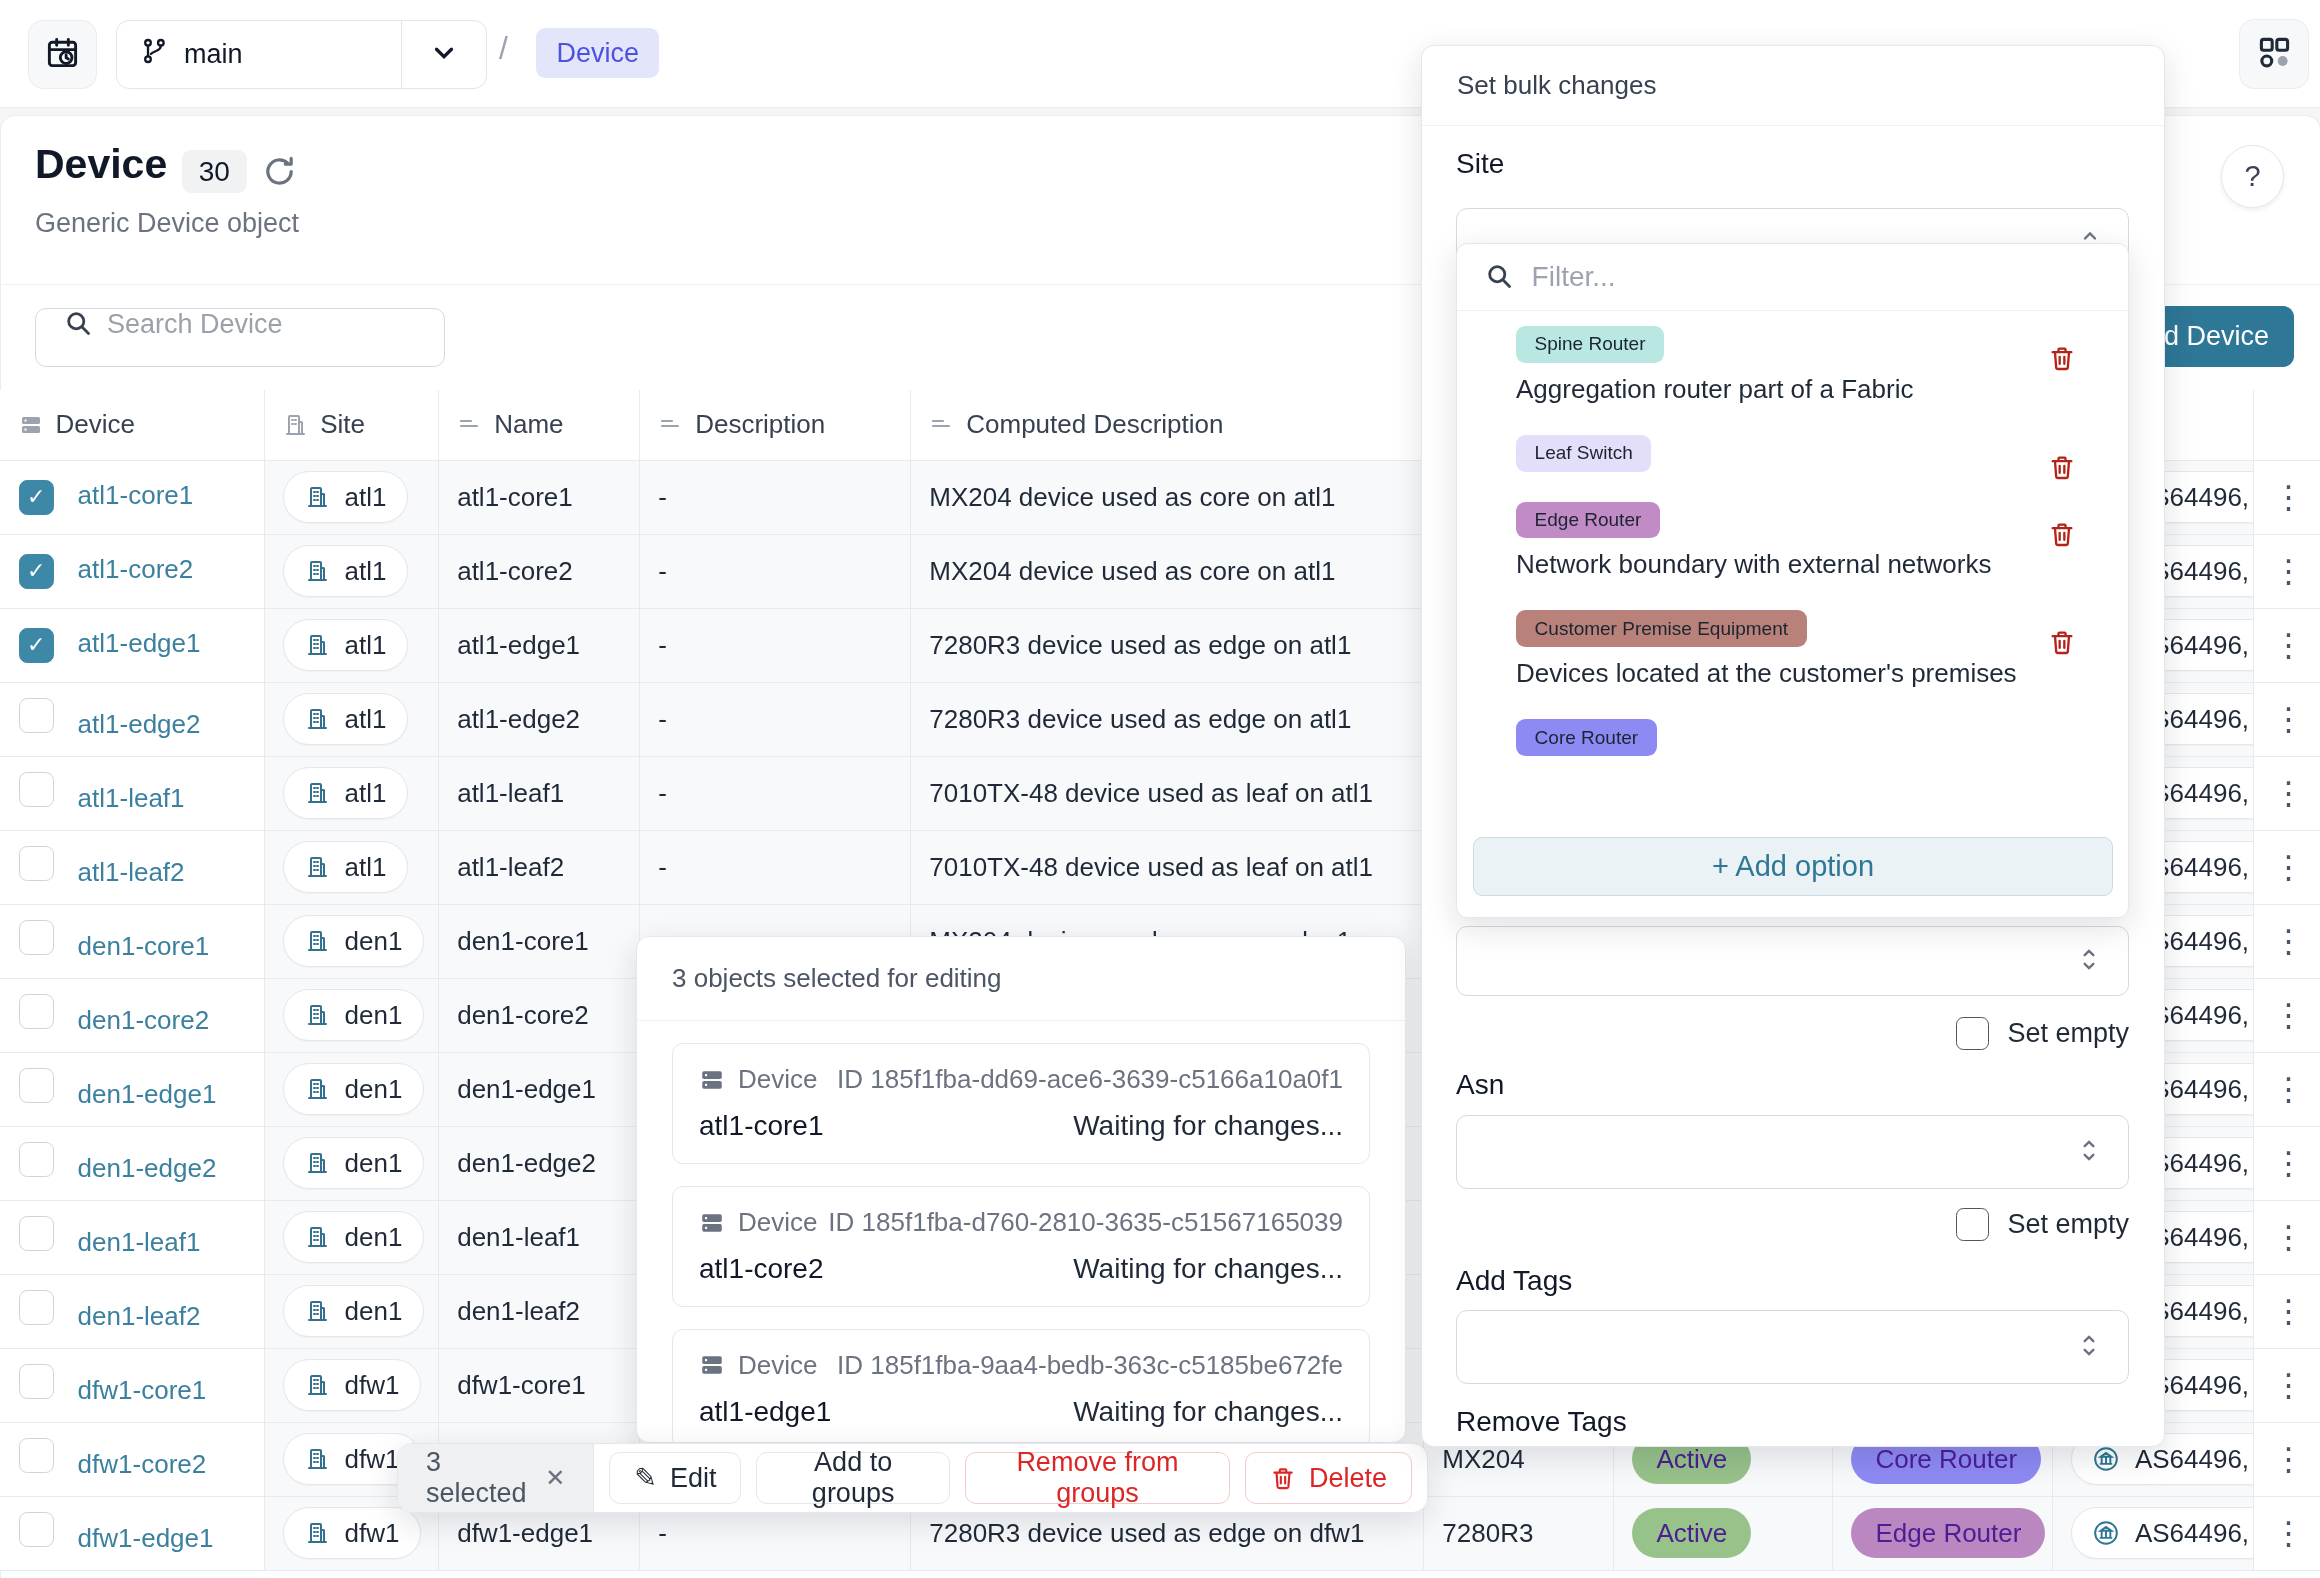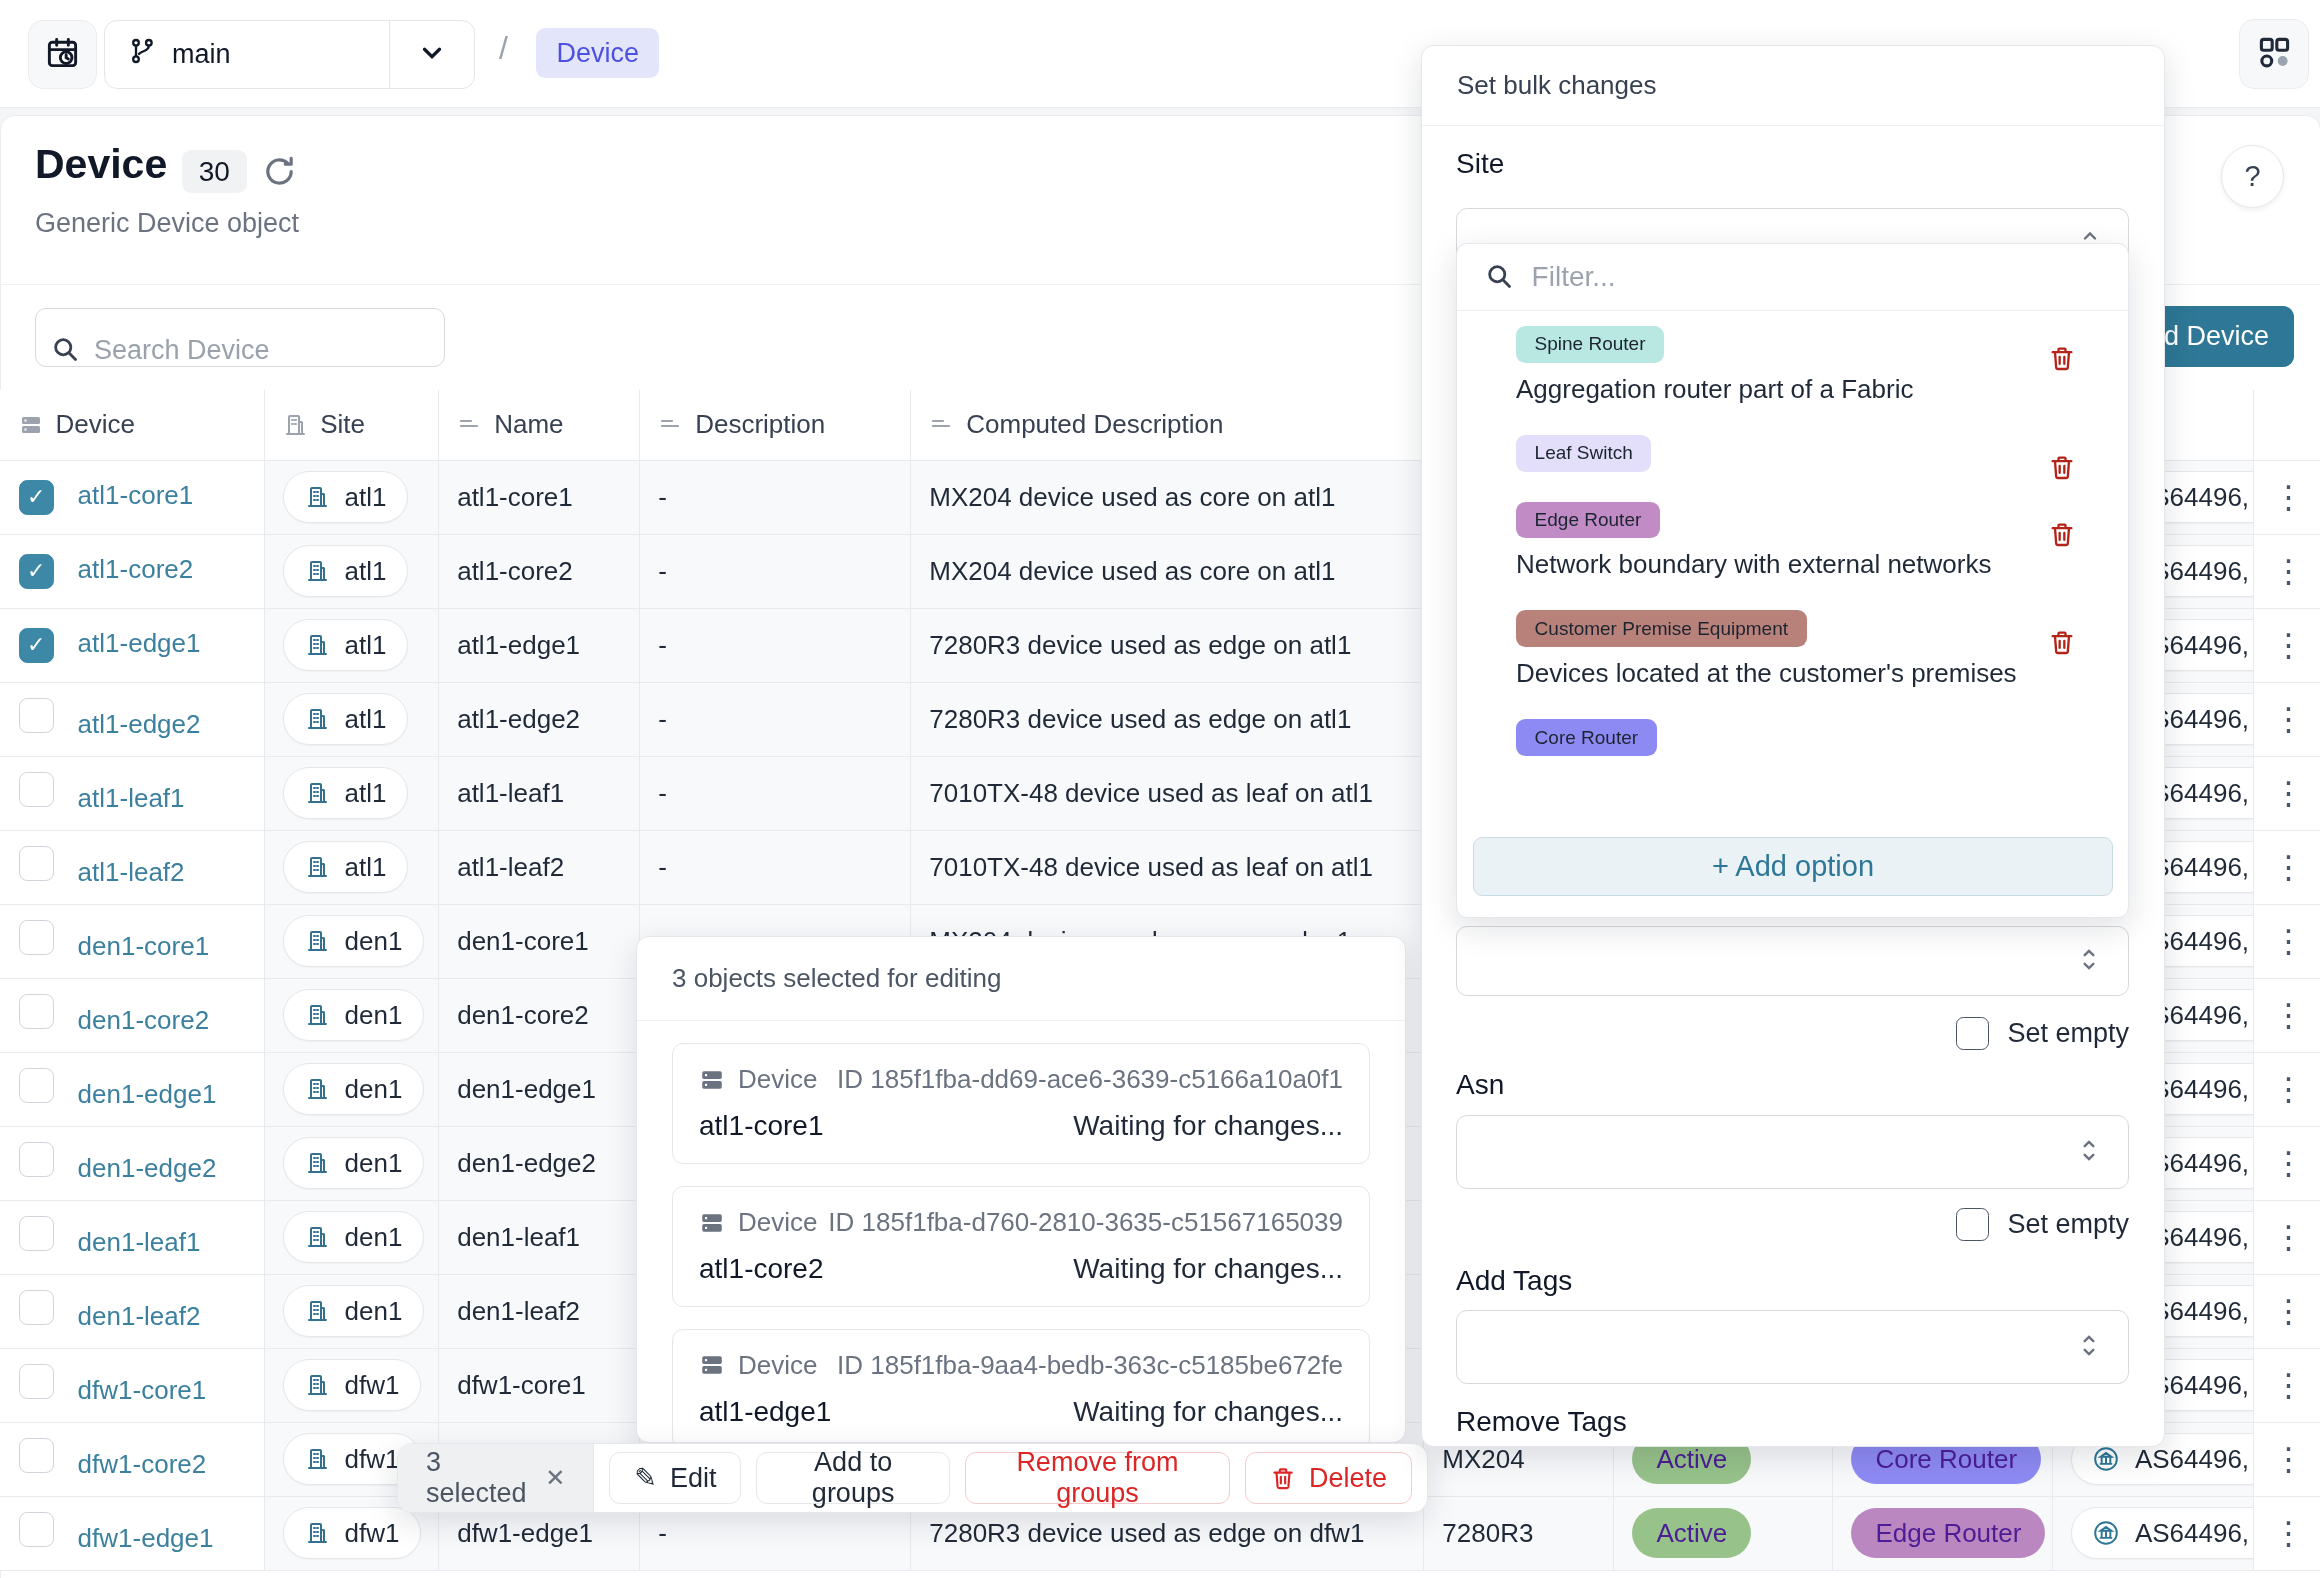--- a/index.html
+++ b/index.html
@@ -5,21 +5,21 @@
   * { margin:0; padding:0; box-sizing:border-box; }
   html,body { width:2321px; height:1579px; overflow:hidden; background:#f4f5f7;
     font-family:"Liberation Sans", sans-serif; color:#1f2937; }
   .abs { position:absolute; }
 
   
   .topbar { left:0; top:0; width:2321px; height:108px; background:#fff; border-bottom:0.9px solid #ececf0; }
   .icon-btn { display:flex; align-items:center; justify-content:center; background:#f7f8f9;
     border:0.9px solid #ececf0; border-radius:15px; cursor:pointer; }
   .cal-btn { left:28px; top:19.5px; width:69px; height:69px; }
-  .branch-select { left:104px; top:19.5px; width:371px; height:69px; background:#fff;
+  .branch-select { left:116px; top:19.5px; width:371px; height:69px; background:#fff;
     border:0.9px solid #e3e5e8; border-radius:13px; display:flex; align-items:center; }
   .branch-main { flex:1; display:flex; align-items:center; gap:15px; padding-left:24px; font-size:27px; color:#111827; }
   .branch-chev { width:85px; height:100%; border-left:0.9px solid #e3e5e8; display:flex; align-items:center; justify-content:center; }
   .slash { left:499px; top:30px; font-size:32px; color:#9ca3af; font-weight:300; }
   .crumb { left:536px; top:28px; height:50px; padding:0 20.4px; display:flex; align-items:center;
     background:#e3e6fb; color:#4d51e0; font-size:27px; border-radius:9.3px; cursor:pointer; }
   .schema-btn { left:2239px; top:18.6px; width:70px; height:70px; }
 
   
   .card { left:0; top:115px; width:2321px; height:1464px; background:#fff;
@@ -27,21 +27,21 @@
   .page-title { left:35px; top:141px; font-size:41px; font-weight:bold; color:#111827; }
   .count-badge { left:182px; top:150px; background:#f1f2f4; border-radius:9.3px; padding:5.6px 16.7px;
     font-size:28px; color:#111827; }
   .refresh { left:262px; top:154px; color:#6b7280; cursor:pointer; }
   .subtitle { left:35px; top:208px; font-size:27px; color:#6b7280; }
   .help-btn { left:2221px; top:145px; width:63px; height:63px; border-radius:50%; background:#fff;
     border:0.9px solid #e5e7eb; box-shadow:0 1.9px 5.6px rgba(0,0,0,.07); display:flex; align-items:center;
     justify-content:center; font-size:29px; color:#374151; cursor:pointer; }
   .hdiv { left:0; top:284px; width:2321px; border-top:0.9px solid #eef0f2; }
   .search-box { left:35px; top:308px; width:410px; height:59px; border:0.9px solid #d6dadf; border-radius:11px;
-    background:#fff; display:flex; align-items:flex-end; padding:0 15px; gap:15px; }
+    background:#fff; display:flex; align-items:flex-start; padding:0 28px; gap:15px; }
   .search-box input { border:none; outline:none; font-size:27px; width:100%;
     font-family:"Liberation Sans",sans-serif; color:#111827; }
   .search-box input::placeholder { color:#9aa1ab; }
   .add-btn { left:2106px; top:306px; width:188px; height:61px; background:#2e7796; color:#fff;
     border:none; border-radius:11px; font-size:27px; font-family:"Liberation Sans",sans-serif;
     cursor:pointer; z-index:5; }
 
   
   table.grid { left:0; top:390px; position:absolute; border-collapse:collapse; table-layout:fixed; width:2321px; font-size:26px; }
   table.grid th, table.grid td { border-right:0.9px solid #e8eaed; border-bottom:0.9px solid #e8eaed;

